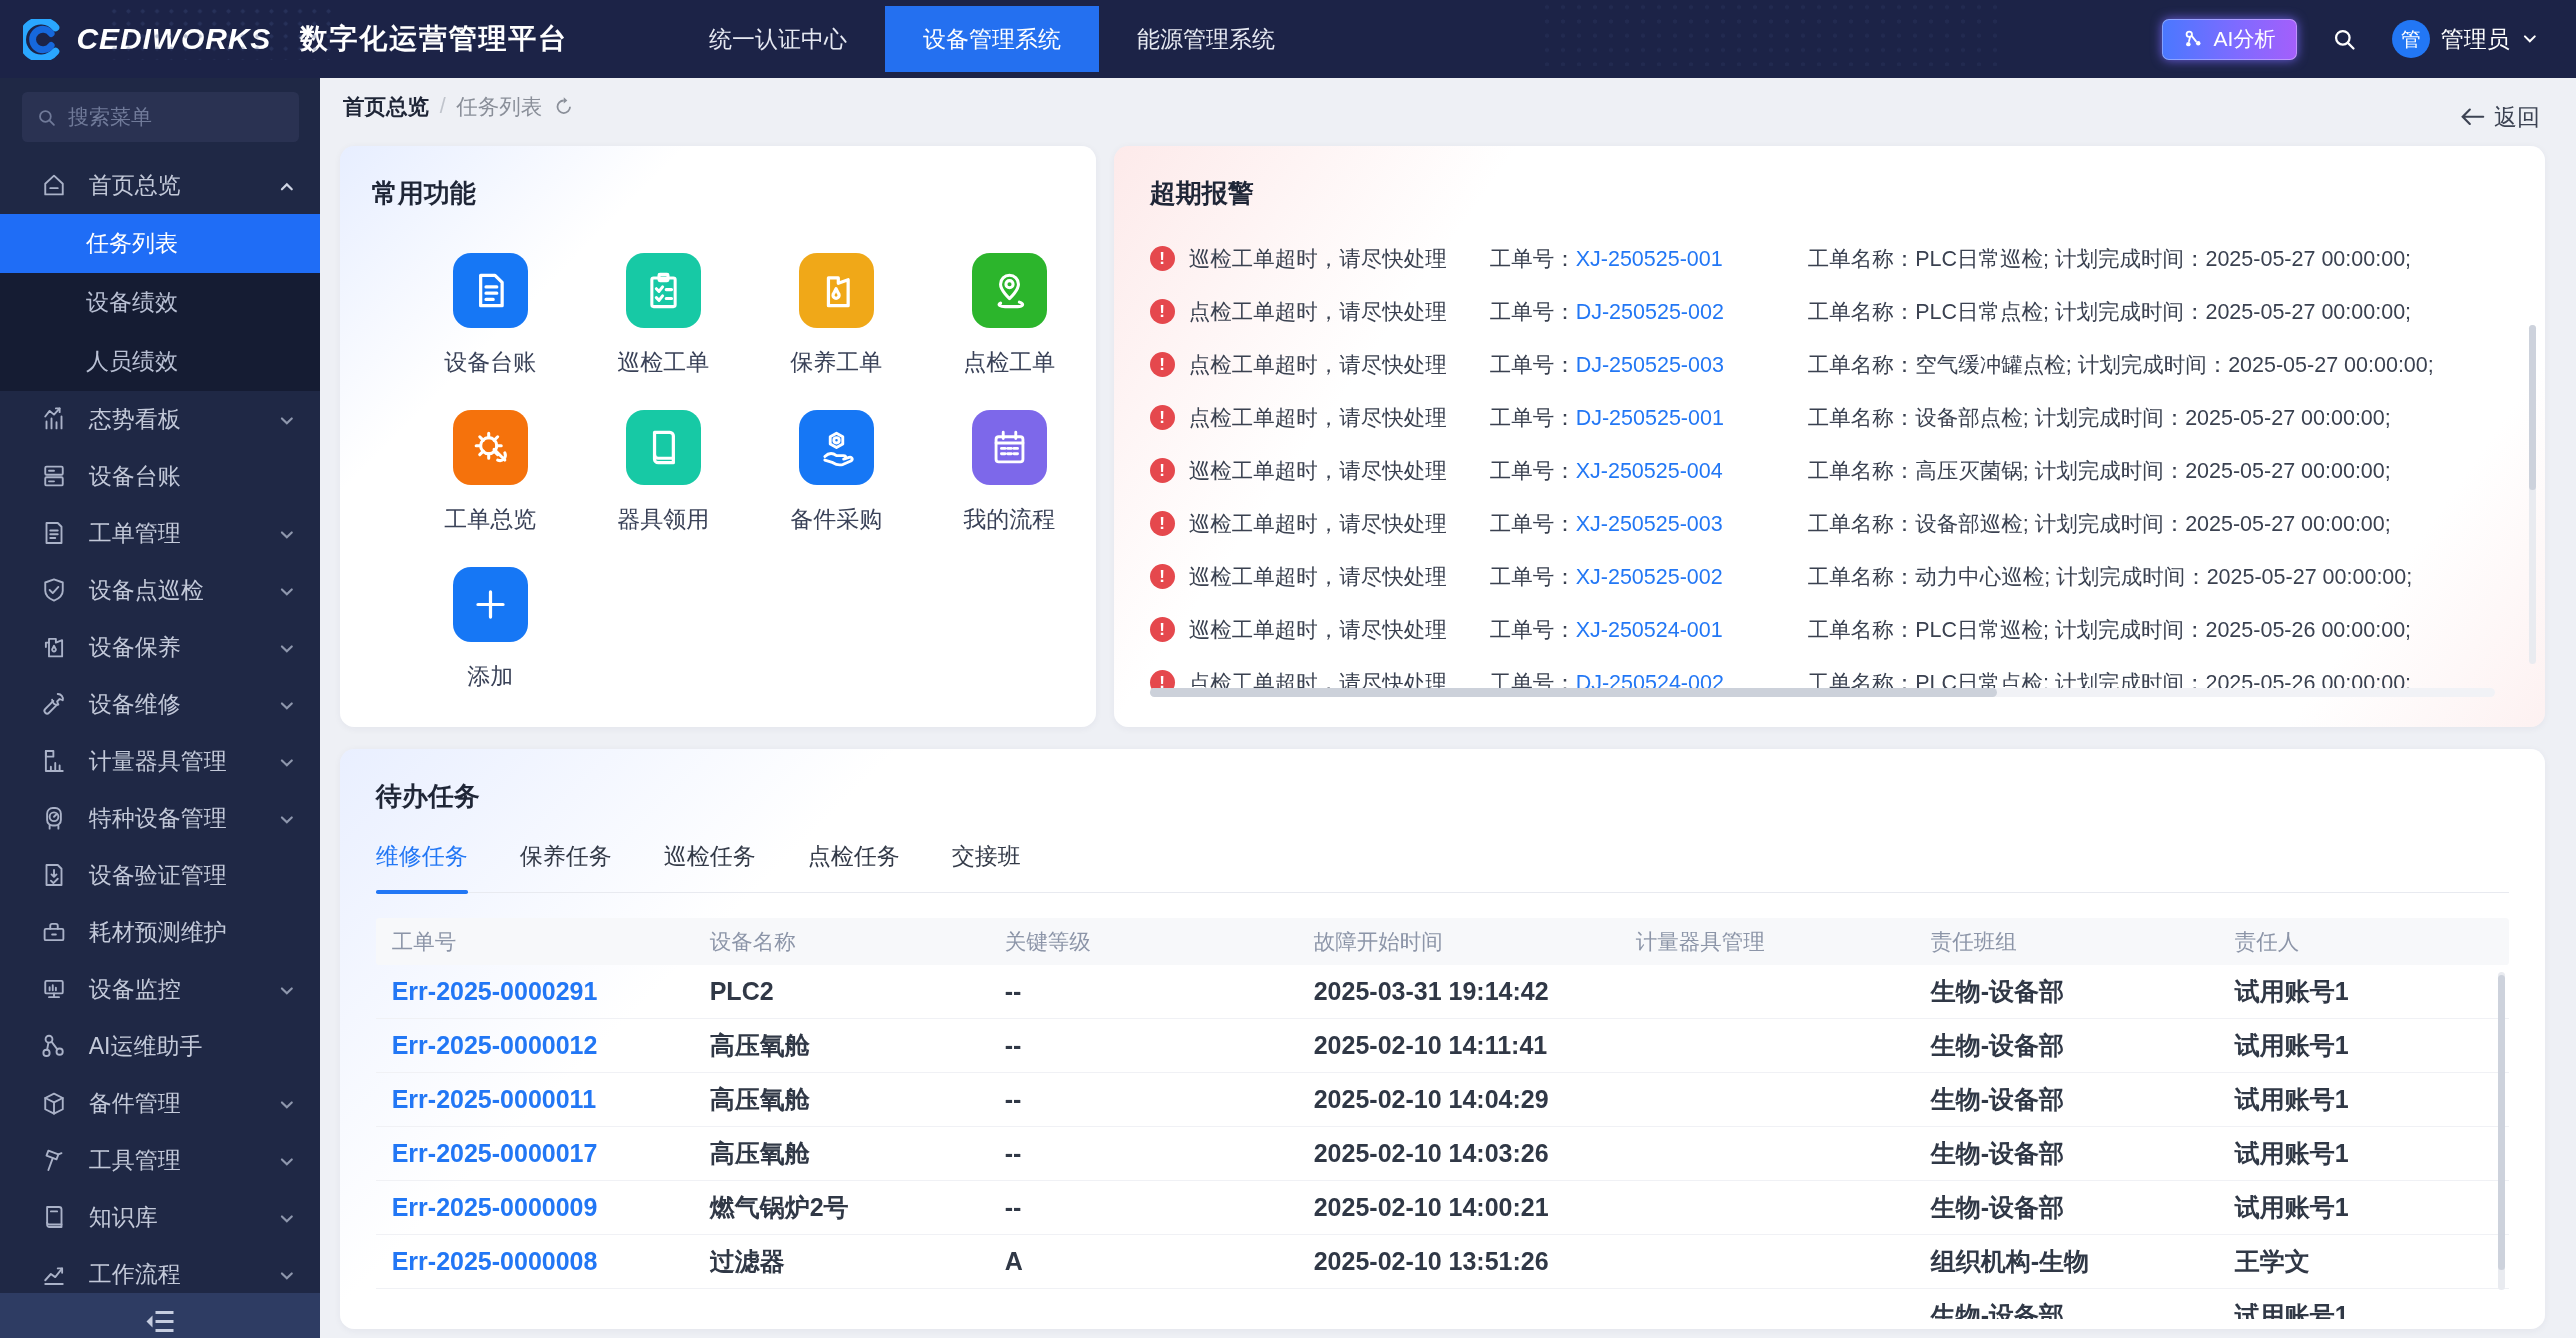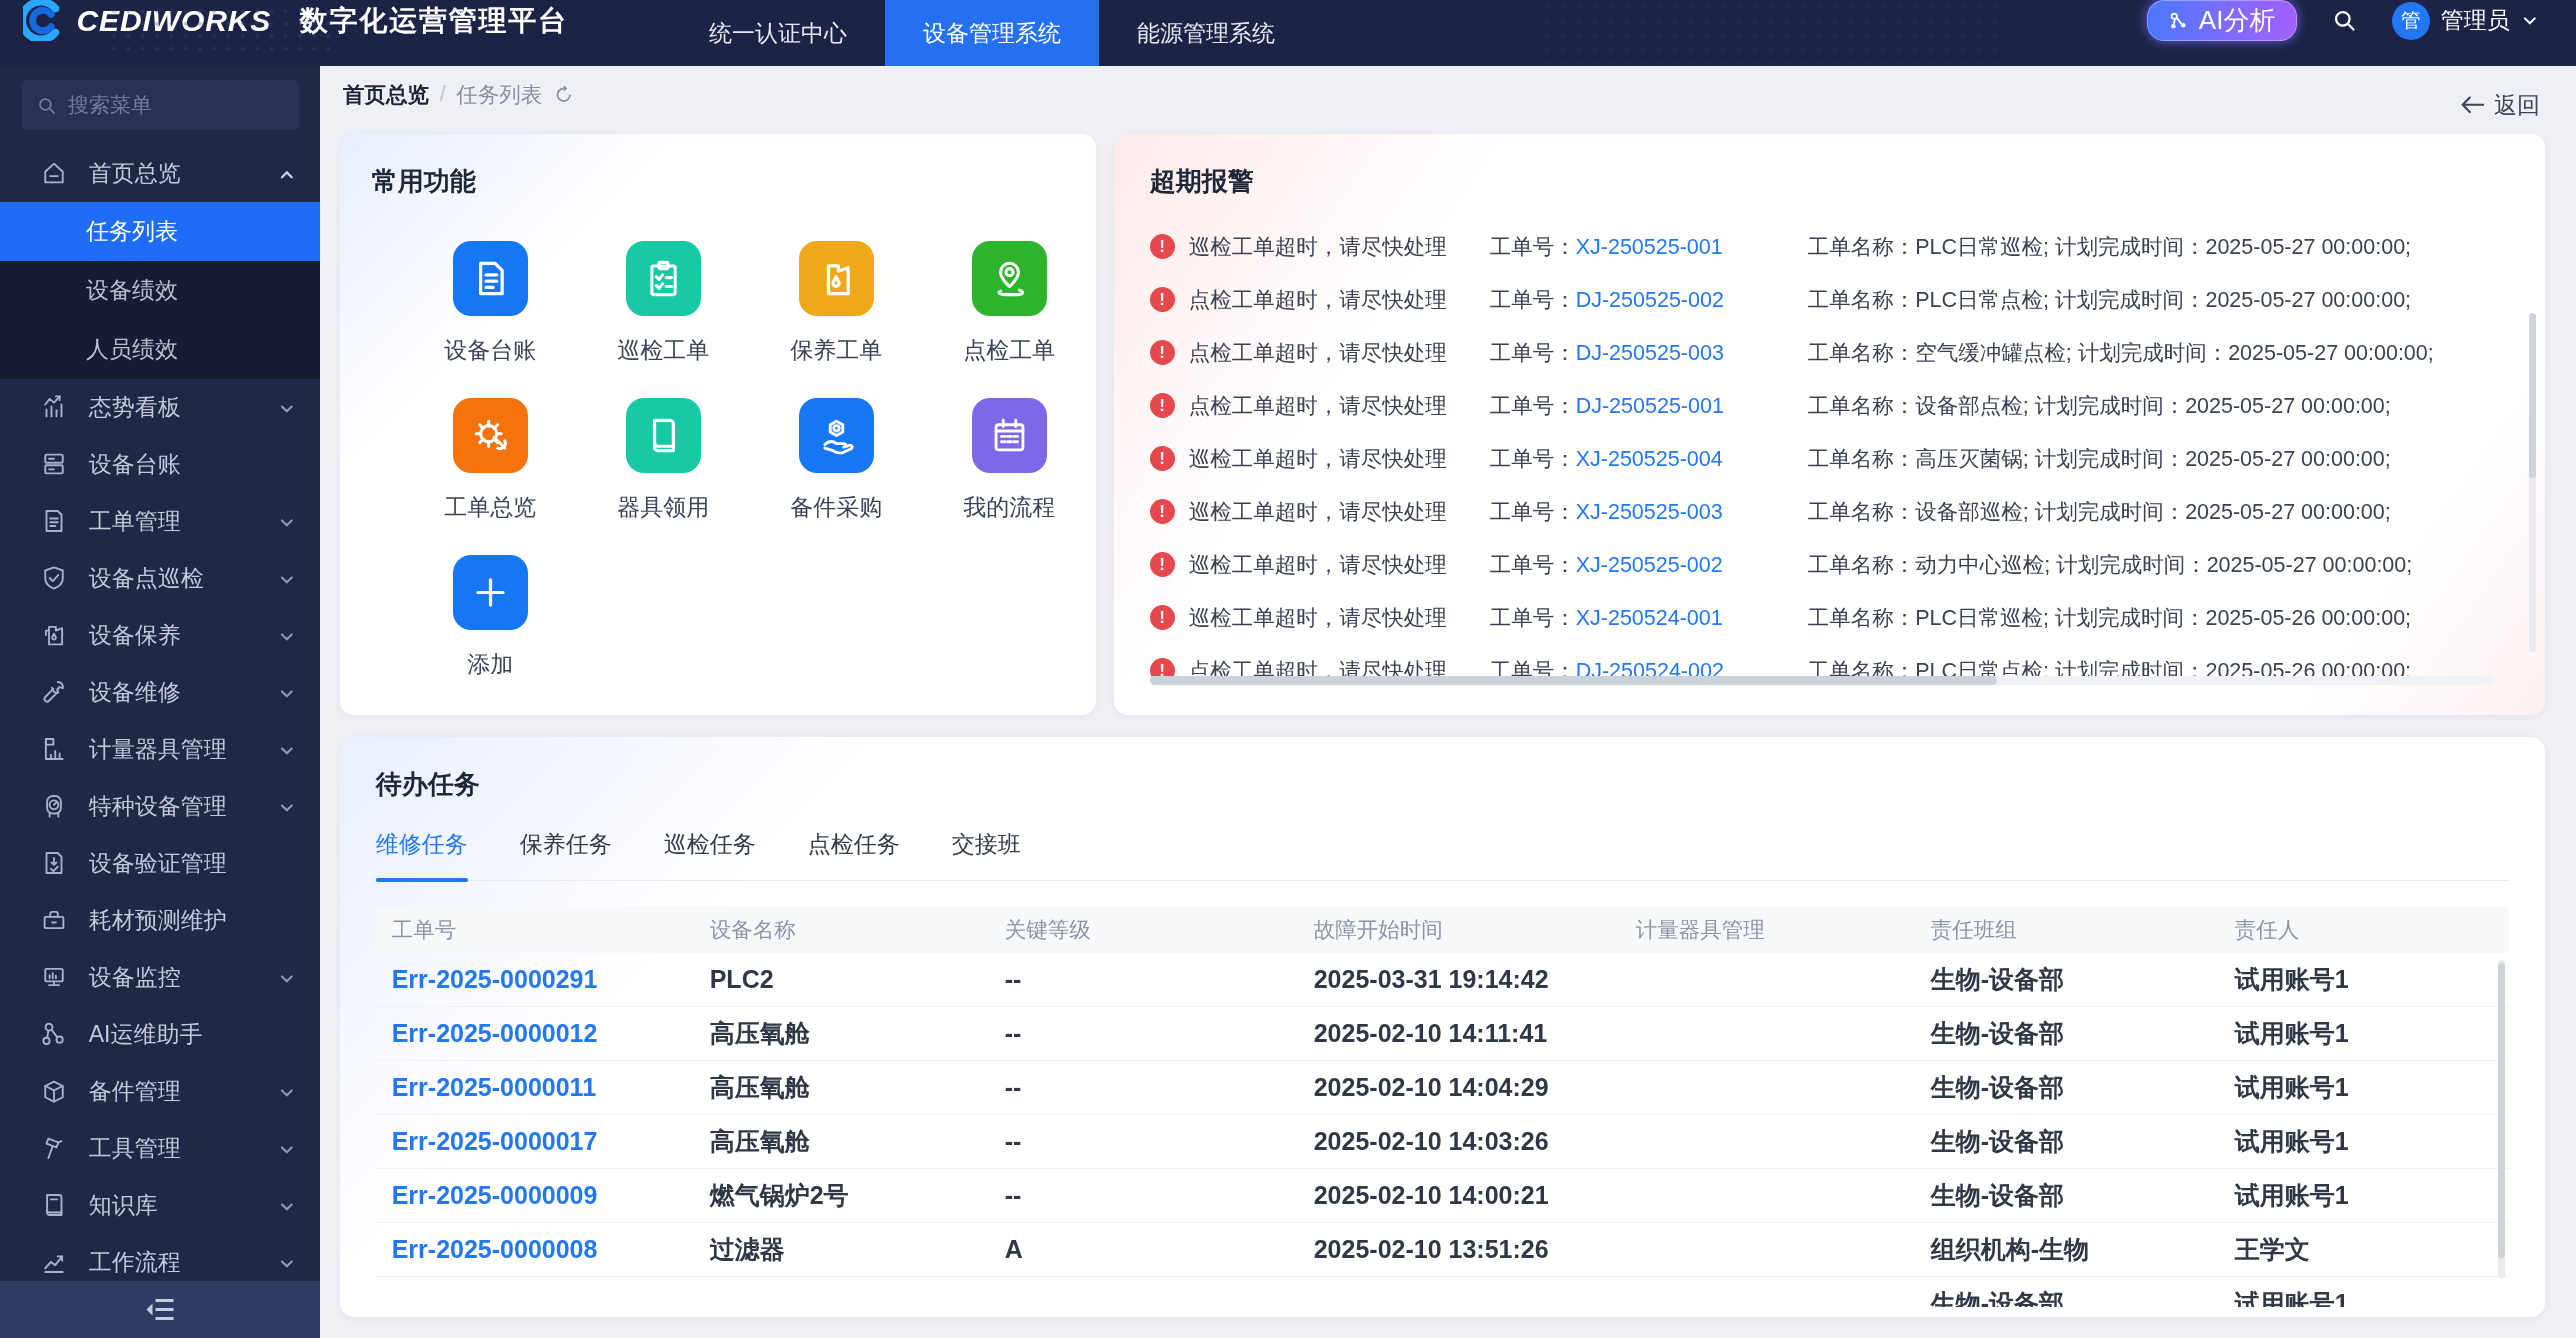--- a/index.html
+++ b/index.html
@@ -1,36 +1,36 @@
 <!DOCTYPE html>
 <html style="font-size:14.3px"><head>
 <meta charset="utf-8">
 <style>
   * { margin:0; padding:0; box-sizing:border-box; }
   html,body { width:2576px; height:1338px; overflow:hidden; background:#eef0f5;
     font-family:"Liberation Sans","DejaVu Sans",sans-serif; }
 
   
-  .topbar { position:relative; height:66px; background:#1c2347; display:flex; align-items:flex-start; color:#fff; z-index:20; }
+  .topbar { position:relative; height:78px; background:#1c2347; display:flex; align-items:center; color:#fff; z-index:20; }
   .topbar .decor { position:absolute; top:5.4px; left:107px; width:233px; height:55px; opacity:.35;
     background-image:radial-gradient(circle,#3b4a7a 1.8px,transparent 2.2px); background-size:14.3px 12.5px; pointer-events:none;}
   .topbar .decor2 { position:absolute; top:0; right:572px; width:465px; height:66px; opacity:.22;
     background-image:radial-gradient(circle,#35446f 1.8px,transparent 2.2px); background-size:16px 14.3px; pointer-events:none;}
   .brand-wrap { display:flex; align-items:center; gap:12.5px; padding-left:23px; }
   .logo-c { width:41px; height:41px; }
   .brand { font-size:30px; font-weight:bold; letter-spacing:0.9px; font-style:italic; }
   .platform { font-size:28px; font-weight:bold; margin-left:16px; letter-spacing:1.8px; }
   .nav-tabs { display:flex; align-items:stretch; height:66px; margin-left:103px; }
   .nav-tab { display:flex; align-items:center; padding:0 38px; font-size:23px; color:#e6e9f2; cursor:pointer; }
   .nav-tab.active { background:#2470f0; color:#fff; }
   .topbar-right { margin-left:auto; display:flex; align-items:center; gap:34px; padding-right:36px; }
-  .ai-btn { display:flex; align-items:center; gap:9px; height:41px; padding:0 21.5px; border-radius:17px;
+  .ai-btn { display:flex; align-items:center; gap:9px; height:41px; padding:0 21.5px; border-radius:7px;
     background:linear-gradient(90deg,#4a78ff 0%,#7e6bff 55%,#a45ffb 100%);
     box-shadow:0 0 10.7px rgba(124,106,255,.85), inset 0 0 0 0.9px rgba(255,255,255,.35);
-    font-size:26px; cursor:pointer; }
+    font-size:21px; cursor:pointer; }
   .icon-search { width:27px; height:27px; cursor:pointer; }
   .user { display:flex; align-items:center; gap:10.7px; cursor:pointer; }
   .avatar { width:38px; height:38px; border-radius:50%; background:#2277f5; display:flex; align-items:center; justify-content:center; font-size:19.7px; }
   .user-name { font-size:23px; }
 
   
   .layout { display:flex; height:1272px; }
 
   
   .sidebar { width:320px; background:#1f2845; display:flex; flex-direction:column; color:#c3c9d9; position:relative; }

